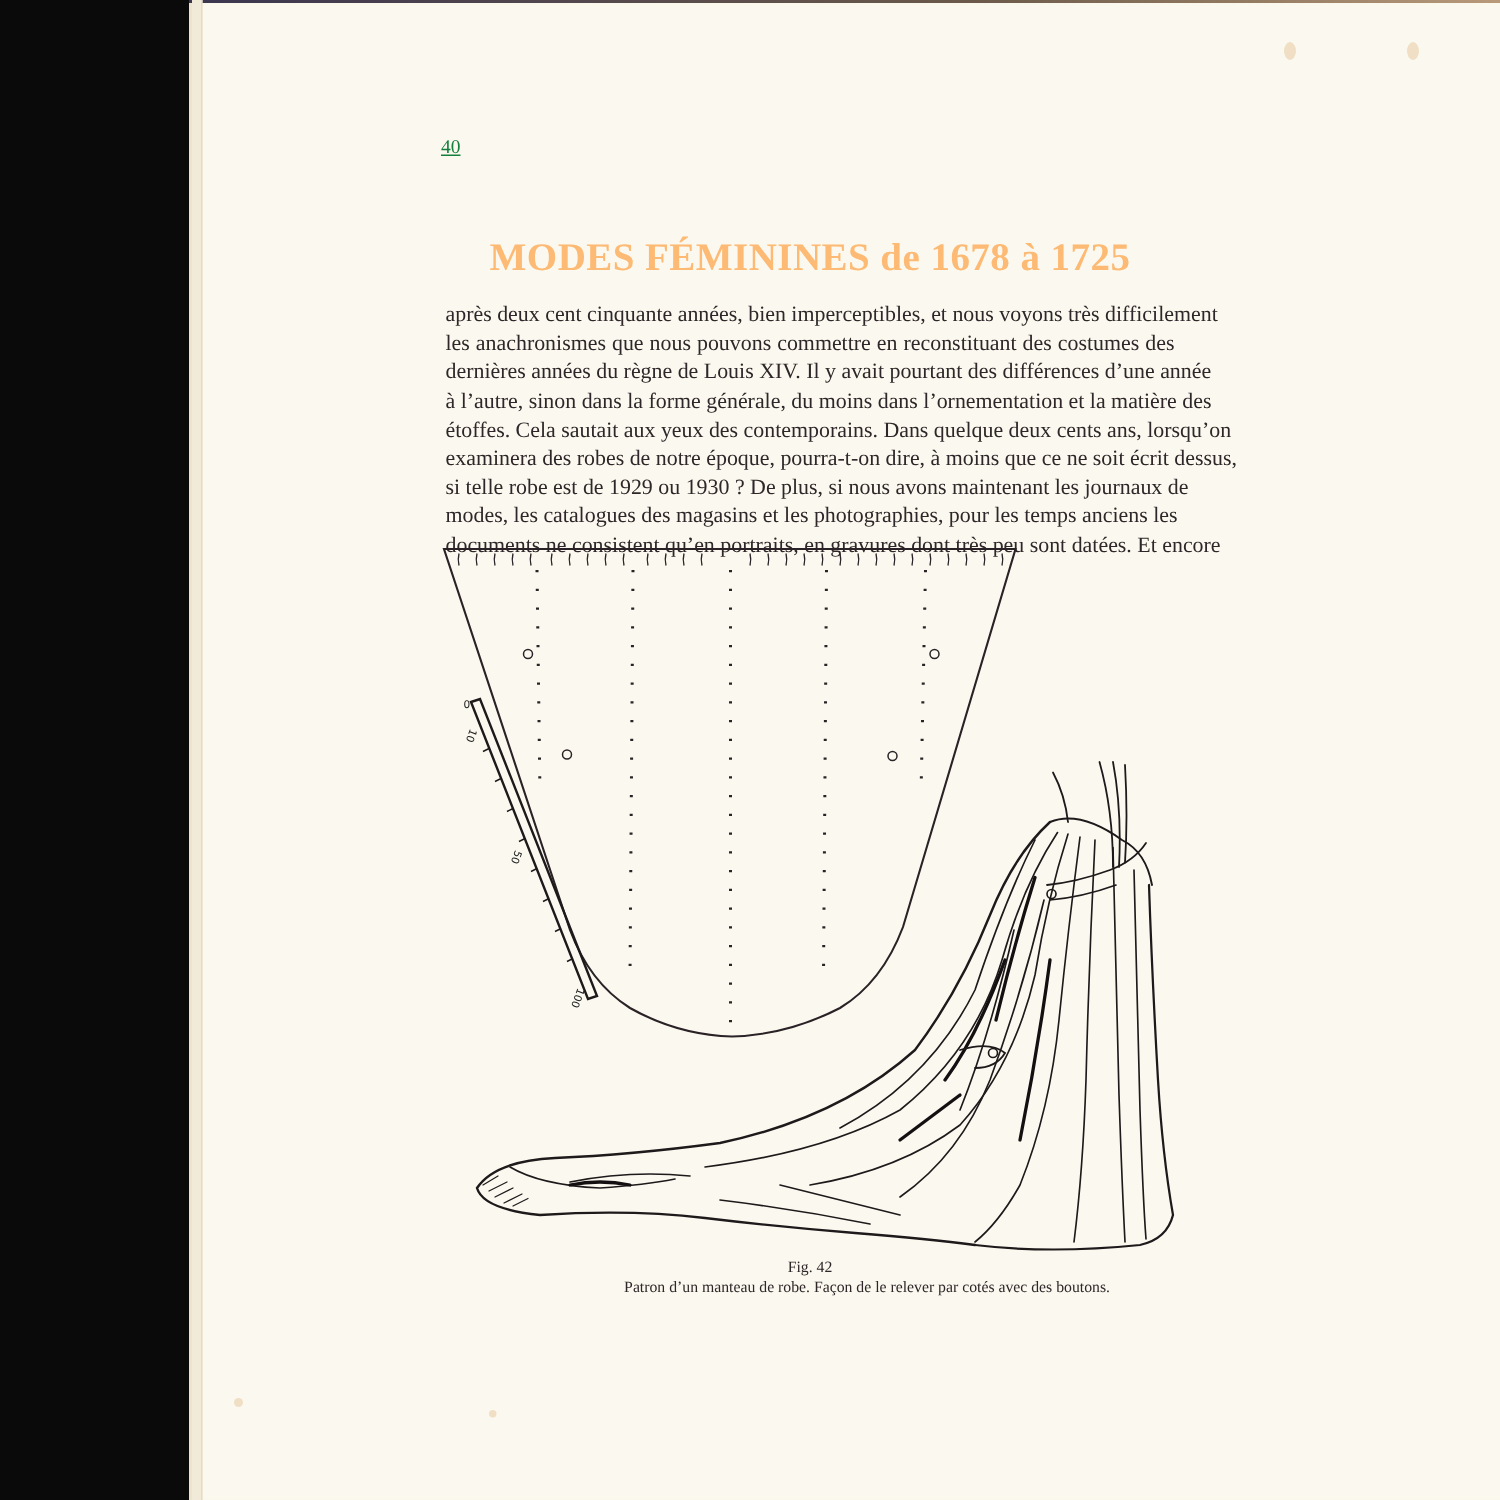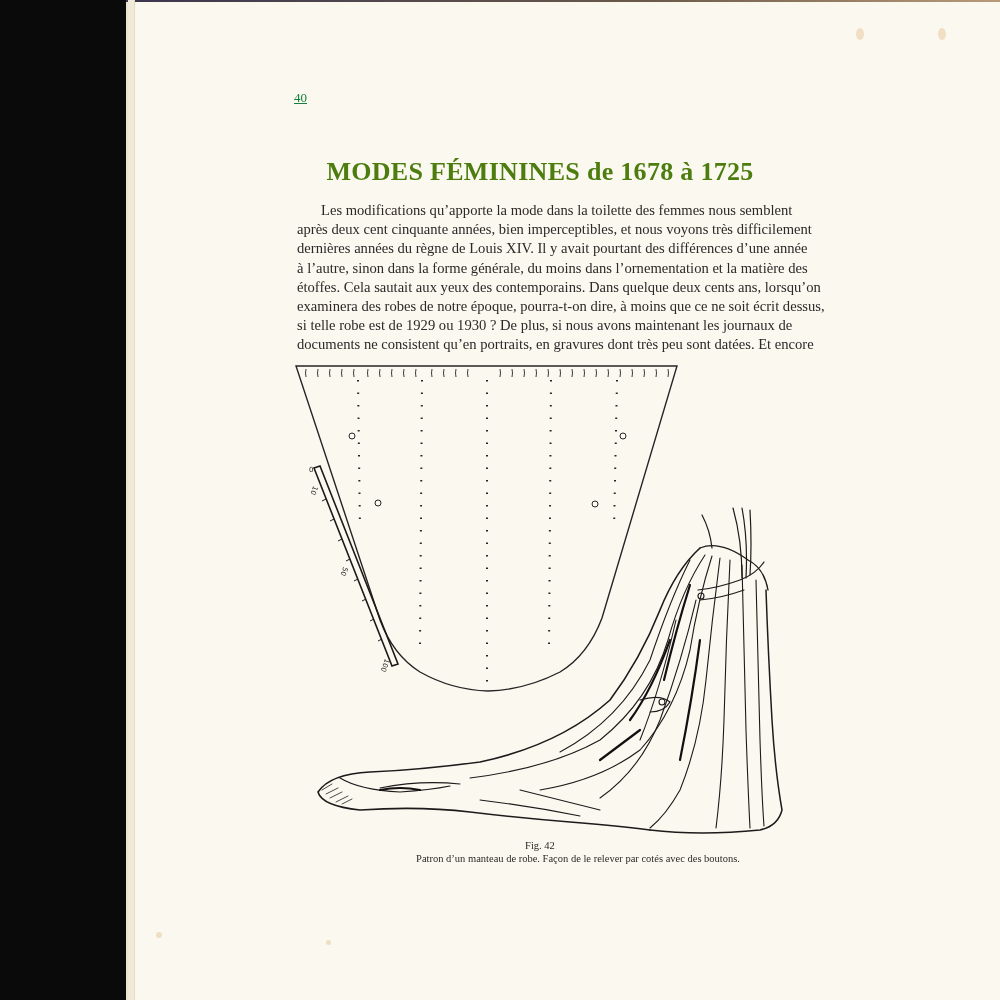--- a/index.html
+++ b/index.html
@@ -22,21 +22,21 @@
       background: #f1ead8; border-right: 1px solid #e6dcc4;
     }
     .stain { position: absolute; border-radius: 50%; background: rgba(220,175,120,0.35); }
     .page-number {
       position: absolute; left: 294px; top: 90px;
       font-family: "Liberation Serif", serif; font-size: 13px; color: #15803d; text-decoration: underline;
     }
     .title {
       position: absolute; left: 280px; top: 157px; width: 520px; text-align: center;
       font-family: "Liberation Serif", serif; font-weight: bold;
-      font-size: 26px; letter-spacing: 0.3px; color: #4d7c0f;
+      font-size: 26px; letter-spacing: 0.3px; color: #fdba74;
       margin: 0;
     }
     .body-text {
       position: absolute; left: 297px; top: 201px; width: 486px;
       font-family: "Liberation Serif", serif; font-size: 14.6px; line-height: 19.2px;
       color: #2e2628; text-align: justify; margin: 0;
     }
     .body-text .line { display: block; white-space: nowrap; text-align-last: justify; text-align: justify; }
     .body-text .line.indent { text-indent: 24px; }
     .figure-svg { position: absolute; left: 0; top: 0; }
@@ -62,27 +62,28 @@
   <div class="stain" style="left:30px;top:930px;width:6px;height:6px;"></div>
   <div class="stain" style="left:200px;top:938px;width:5px;height:5px;"></div>
 </div>
 <div class="page-edge-left"></div>
 
 <div class="page-number">40</div>
 
 <h1 class="title">MODES FÉMININES de 1678 à 1725</h1>
 
 <div class="body-text">
-  <span class="line indent">Les modifications qu’apporte la mode dans la toilette des femmes nous semblent</span>
   <span class="line">après deux cent cinquante années, bien imperceptibles, et nous voyons très difficilement</span>
+  <span class="line">les anachronismes que nous pouvons commettre en reconstituant des costumes des</span>
   <span class="line">dernières années du règne de Louis XIV. Il y avait pourtant des différences d’une année</span>
   <span class="line">à l’autre, sinon dans la forme générale, du moins dans l’ornementation et la matière des</span>
   <span class="line">étoffes. Cela sautait aux yeux des contemporains. Dans quelque deux cents ans, lorsqu’on</span>
   <span class="line">examinera des robes de notre époque, pourra-t-on dire, à moins que ce ne soit écrit dessus,</span>
   <span class="line">si telle robe est de 1929 ou 1930 ? De plus, si nous avons maintenant les journaux de</span>
+  <span class="line">modes, les catalogues des magasins et les photographies, pour les temps anciens les</span>
   <span class="line">documents ne consistent qu’en portraits, en gravures dont très peu sont datées. Et encore</span>
 </div>
 
 <svg class="figure-svg" width="1000" height="1000" viewBox="0 0 1000 1000">
 
   <g fill="none" stroke="#2a2226">
     <path d="M296 366 L677 366 L602 618 Q588 655 560 672 Q525 690 488 691 Q452 690 420 672 Q393 655 380 620 Z" stroke-width="1.4"></path>
 
     <g stroke-width="0.9">
       <path d="M306 369 q-1 4 0 8"></path>

